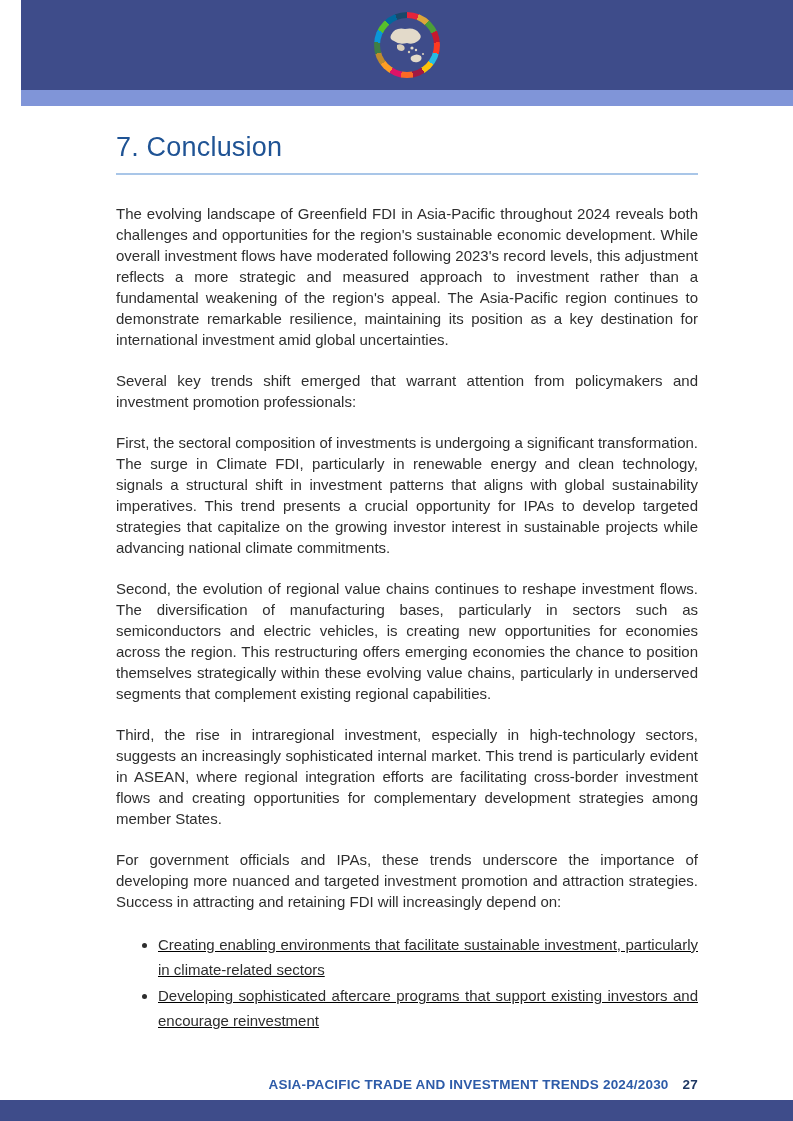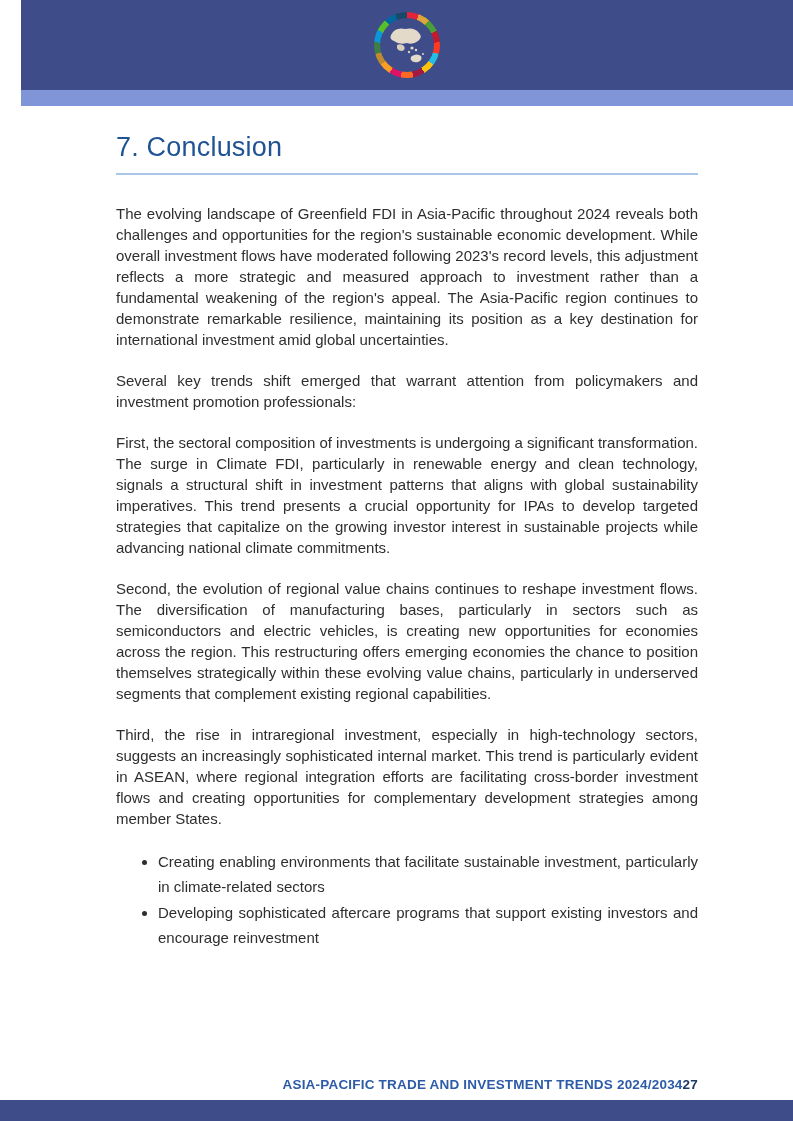--- a/index.html
+++ b/index.html
@@ -67,20 +67,21 @@
   .body-copy p{
     font-size:15px;
     line-height:21px;
     color:var(--body-text);
     text-align:justify;
     margin-bottom:20px;
   }
   ul.bullets{
     margin:2px 0 12px 28px;
     padding-left:14px;
+    text-decoration:underline;
   }
   ul.bullets li{
     font-size:15px;
     line-height:25px;
     color:var(--body-text);
     text-align:justify;
     margin-bottom:1px;
   }
   
   .footer-line{
@@ -88,21 +89,21 @@
     right:95px;
     bottom:29px;
     font-size:13.5px;
     font-weight:700;
     color:var(--footer-text);
     letter-spacing:.2px;
     white-space:nowrap;
   }
   .footer-line .page-num{
     color:var(--page-number);
-    margin-left:0;
+    margin-left:14px;
   }
   .footer-band{
     position:absolute;left:0;right:0;bottom:0;
     height:21px;
     background:var(--footer-band);
   }
 </style>
 </head>
 <body>
 
@@ -129,26 +130,27 @@
   <div class="content">
     <h1 class="page-title">7. Conclusion</h1>
     <div class="title-rule"></div>
 
     <div class="body-copy">
       <p>The evolving landscape of Greenfield FDI in Asia-Pacific throughout 2024 reveals both challenges and opportunities for the region's sustainable economic development. While overall investment flows have moderated following 2023's record levels, this adjustment reflects a more strategic and measured approach to investment rather than a fundamental weakening of the region's appeal. The Asia-Pacific region continues to demonstrate remarkable resilience, maintaining its position as a key destination for international investment amid global uncertainties.</p>
       <p>Several key trends shift emerged that warrant attention from policymakers and investment promotion professionals:</p>
       <p>First, the sectoral composition of investments is undergoing a significant transformation. The surge in Climate FDI, particularly in renewable energy and clean technology, signals a structural shift in investment patterns that aligns with global sustainability imperatives. This trend presents a crucial opportunity for IPAs to develop targeted strategies that capitalize on the growing investor interest in sustainable projects while advancing national climate commitments.</p>
       <p>Second, the evolution of regional value chains continues to reshape investment flows. The diversification of manufacturing bases, particularly in sectors such as semiconductors and electric vehicles, is creating new opportunities for economies across the region. This restructuring offers emerging economies the chance to position themselves strategically within these evolving value chains, particularly in underserved segments that complement existing regional capabilities.</p>
       <p>Third, the rise in intraregional investment, especially in high-technology sectors, suggests an increasingly sophisticated internal market. This trend is particularly evident in ASEAN, where regional integration efforts are facilitating cross-border investment flows and creating opportunities for complementary development strategies among member States.</p>
+      <p>For government officials and IPAs, these trends underscore the importance of developing more nuanced and targeted investment promotion and attraction strategies. Success in attracting and retaining FDI will increasingly depend on:</p>
 
       <ul class="bullets">
         <li>Creating enabling environments that facilitate sustainable investment, particularly in climate-related sectors</li>
         <li>Developing sophisticated aftercare programs that support existing investors and encourage reinvestment</li>
       </ul>
     </div>
   </div>
 
   <div class="footer-line">
-    <span>ASIA-PACIFIC TRADE AND INVESTMENT TRENDS 2024/2034</span><span class="page-num">27</span>
+    <span>ASIA-PACIFIC TRADE AND INVESTMENT TRENDS 2024/2030</span><span class="page-num">27</span>
   </div>
   <div class="footer-band"></div>
 
 </div>
 
 </body></html>

